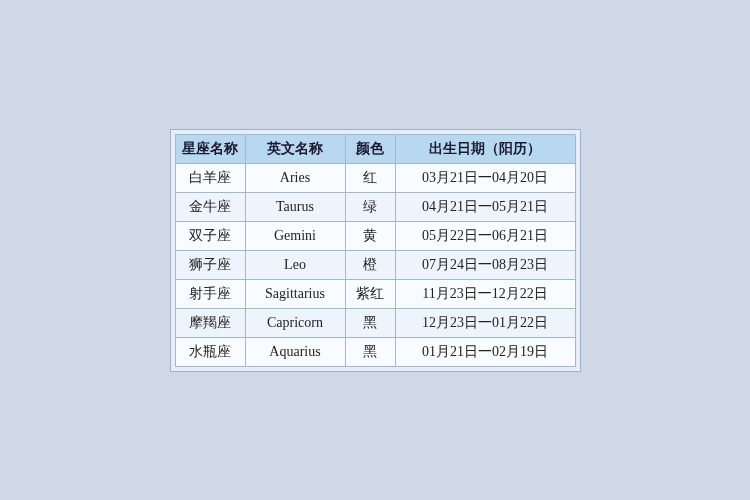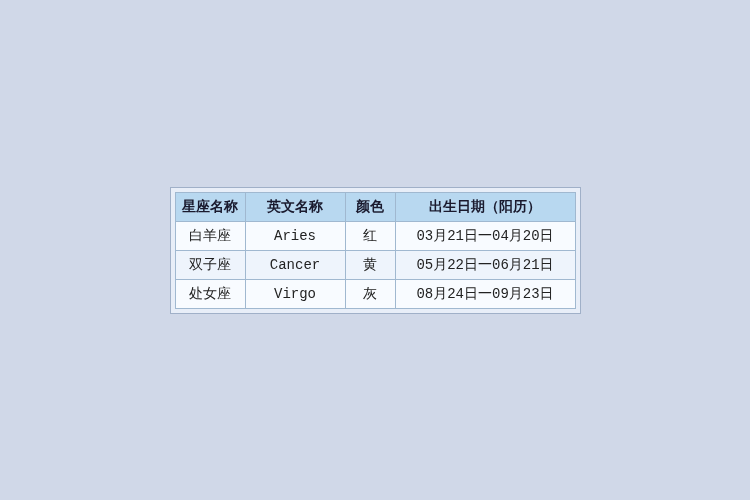--- a/index.html
+++ b/index.html
@@ -40,21 +40,20 @@
 
     thead tr th {
       background-color: #b8d8f0;
       font-weight: bold;
       font-size: 14px;
       color: #1a1a2e;
     }
 
     tbody tr {
       background-color: #f8fbff;
-      font-family: Liberation Mono, monospace;
     }
 
     tbody tr:nth-child(even) {
       background-color: #eef4fc;
     }
 
     .col-chinese { min-width: 70px; }
     .col-english { min-width: 100px; }
     .col-color   { min-width: 50px; }
     .col-date    { min-width: 180px; }
@@ -73,26 +72,50 @@
       </tr>
     </thead>
     <tbody id="table-body">
     <tr>
           <td>白羊座</td>
           <td>Aries</td>
           <td>红</td>
           <td>03月21日一04月20日</td>
         </tr>
         <tr>
+          <td>金牛座</td>
+          <td>Taurus</td>
+          <td>绿</td>
+          <td>04月21日一05月21日</td>
+        </tr>
+        <tr>
           <td>双子座</td>
-          <td>Cancer</td>
+          <td>Gemini</td>
           <td>黄</td>
           <td>05月22日一06月21日</td>
         </tr>
         <tr>
-          <td>处女座</td>
-          <td>Virgo</td>
-          <td>灰</td>
-          <td>08月24日一09月23日</td>
+          <td>狮子座</td>
+          <td>Leo</td>
+          <td>橙</td>
+          <td>07月24日一08月23日</td>
+        </tr>
+        <tr>
+          <td>射手座</td>
+          <td>Sagittarius</td>
+          <td>紫红</td>
+          <td>11月23日一12月22日</td>
+        </tr>
+        <tr>
+          <td>摩羯座</td>
+          <td>Capricorn</td>
+          <td>黑</td>
+          <td>12月23日一01月22日</td>
+        </tr>
+        <tr>
+          <td>水瓶座</td>
+          <td>Aquarius</td>
+          <td>黑</td>
+          <td>01月21日一02月19日</td>
         </tr>
       </tbody>
   </table>
 </div>
 
 </body></html>

